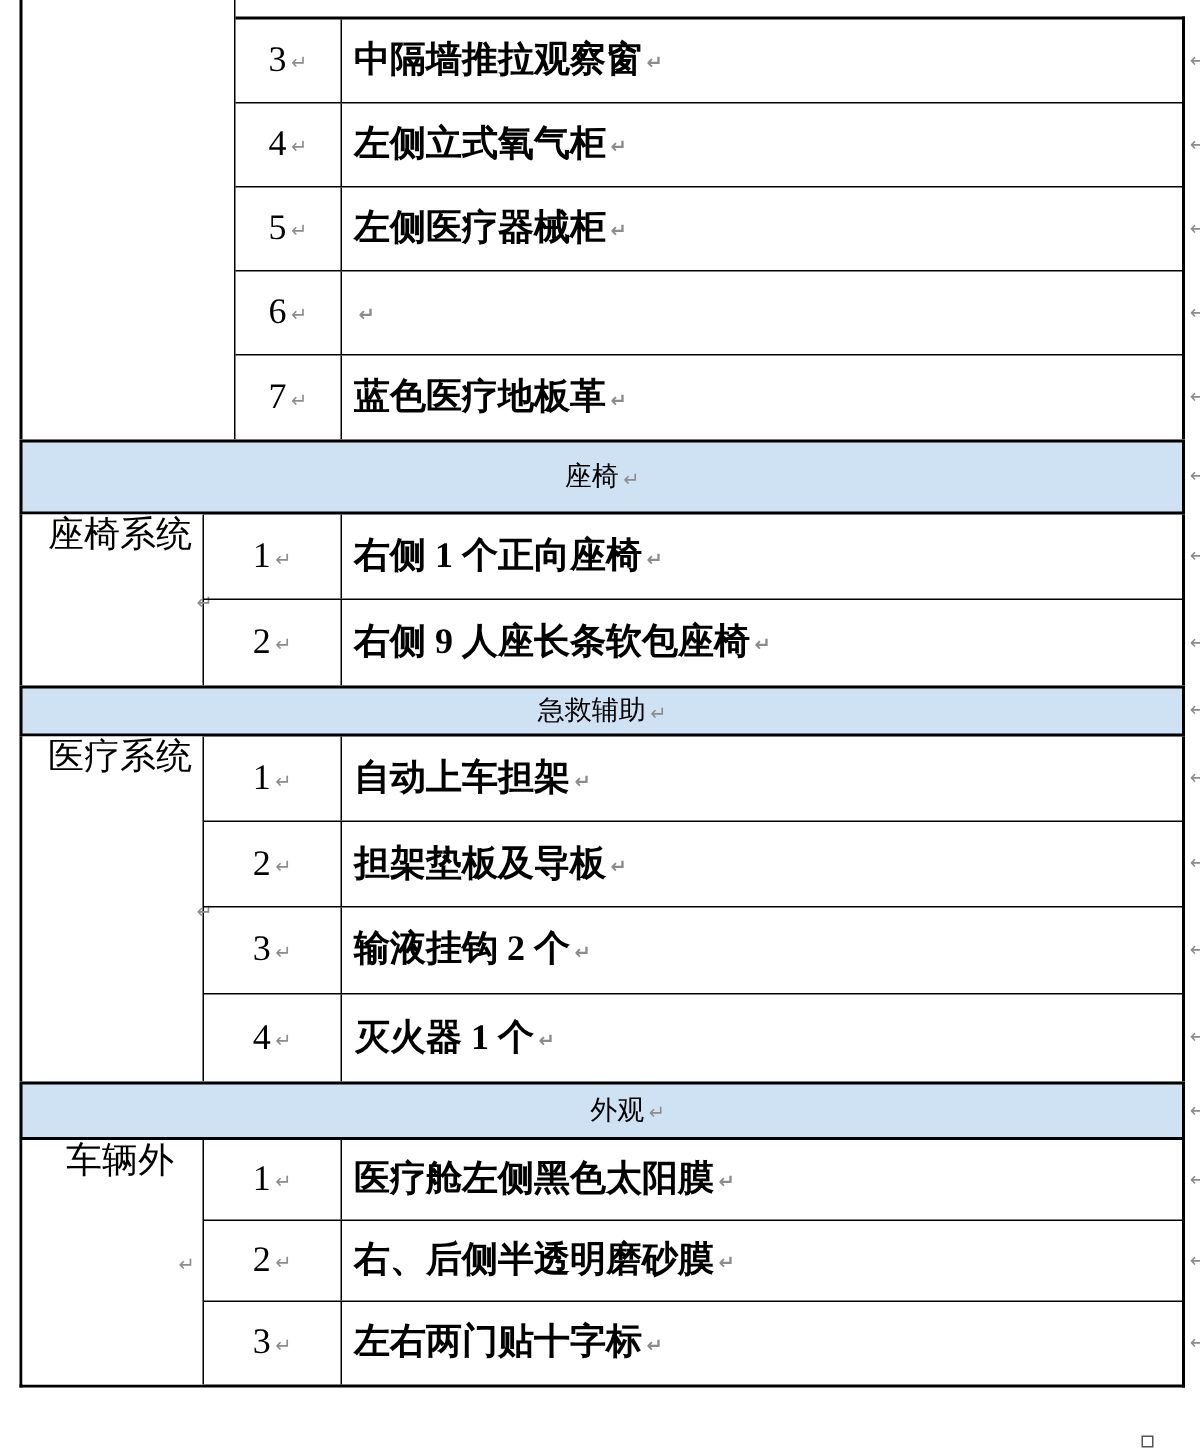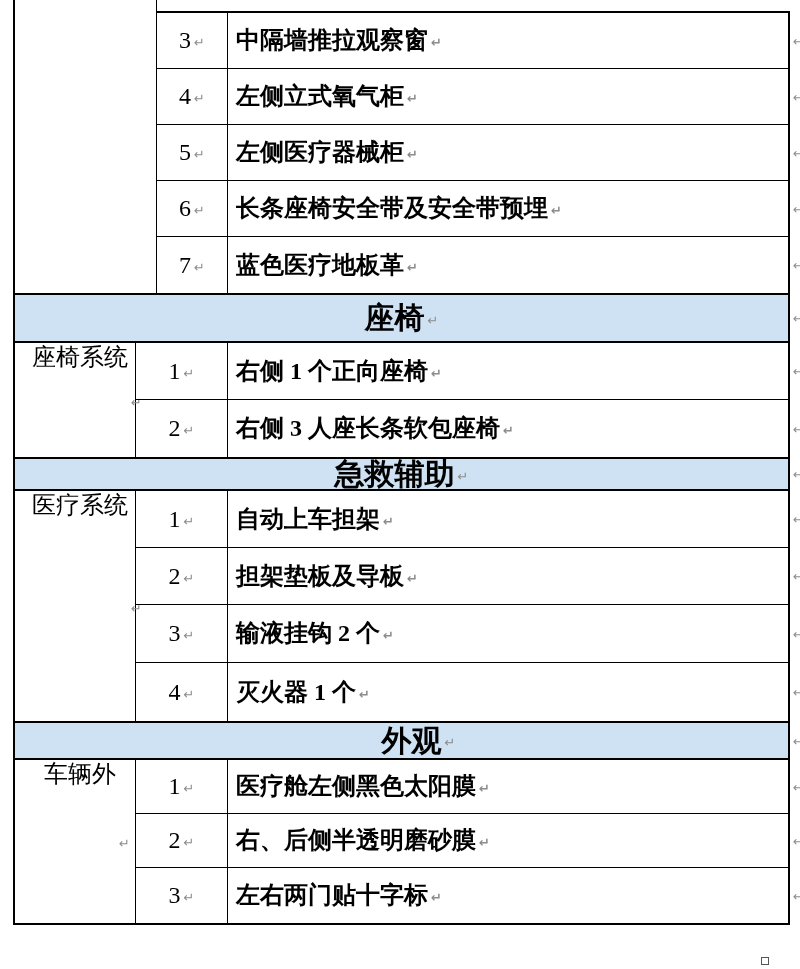--- a/index.html
+++ b/index.html
@@ -33,21 +33,21 @@
   }
   .txt { flex:1; display:flex; align-items:center; padding-left:8px;font-weight:bold; }
   .t { font-size:24px; line-height:1.2; white-space:pre; }
 
   
   .hdr {
     position:relative; background:#cfe2f3;
     border:2px solid #000; border-left:2px solid #000; border-right:2px solid #000;
     display:flex; align-items:center; justify-content:center;
   }
-  .hdr .t { font-weight:bold; font-size:30px; }
+  .hdr .t { font-weight:normal; font-size:18px; }
 
   
   .sec {
     position:relative;
     border-left:2px solid #000; border-right:2px solid #000;
   }
   .sec .label {
     position:absolute; left:0; top:0; bottom:0; width:121px;
     border-right:1px solid #000; display:flex; align-items:flex-start;
     justify-content:center; background:#fff;padding-left:24px;
@@ -121,21 +121,20 @@
               <span class="mark">↵</span>
             </div>
           <span class="mark rowend">↵</span>
         </div>
         <div class="row h56">
           <div class="num">
               <span class="t">6</span>
               <span class="mark">↵</span>
             </div>
           <div class="txt">
-              <span class="t">长条座椅安全带及安全带预埋</span>
               <span class="mark">↵</span>
             </div>
           <span class="mark rowend">↵</span>
         </div>
         <div class="row h56">
           <div class="num">
               <span class="t">7</span>
               <span class="mark">↵</span>
             </div>
           <div class="txt">
@@ -169,21 +168,21 @@
               <span class="mark">↵</span>
             </div>
           <span class="mark rowend">↵</span>
         </div>
         <div class="row h57">
           <div class="num">
               <span class="t">2</span>
               <span class="mark">↵</span>
             </div>
           <div class="txt">
-              <span class="t">右侧 3 人座长条软包座椅</span>
+              <span class="t">右侧 9 人座长条软包座椅</span>
               <span class="mark">↵</span>
             </div>
           <span class="mark rowend">↵</span>
         </div>
       </div>
     </div>
 
     <div class="hdr" id="hdr-aid">
       <span class="t">急救辅助</span>
         <span class="mark">↵</span>

